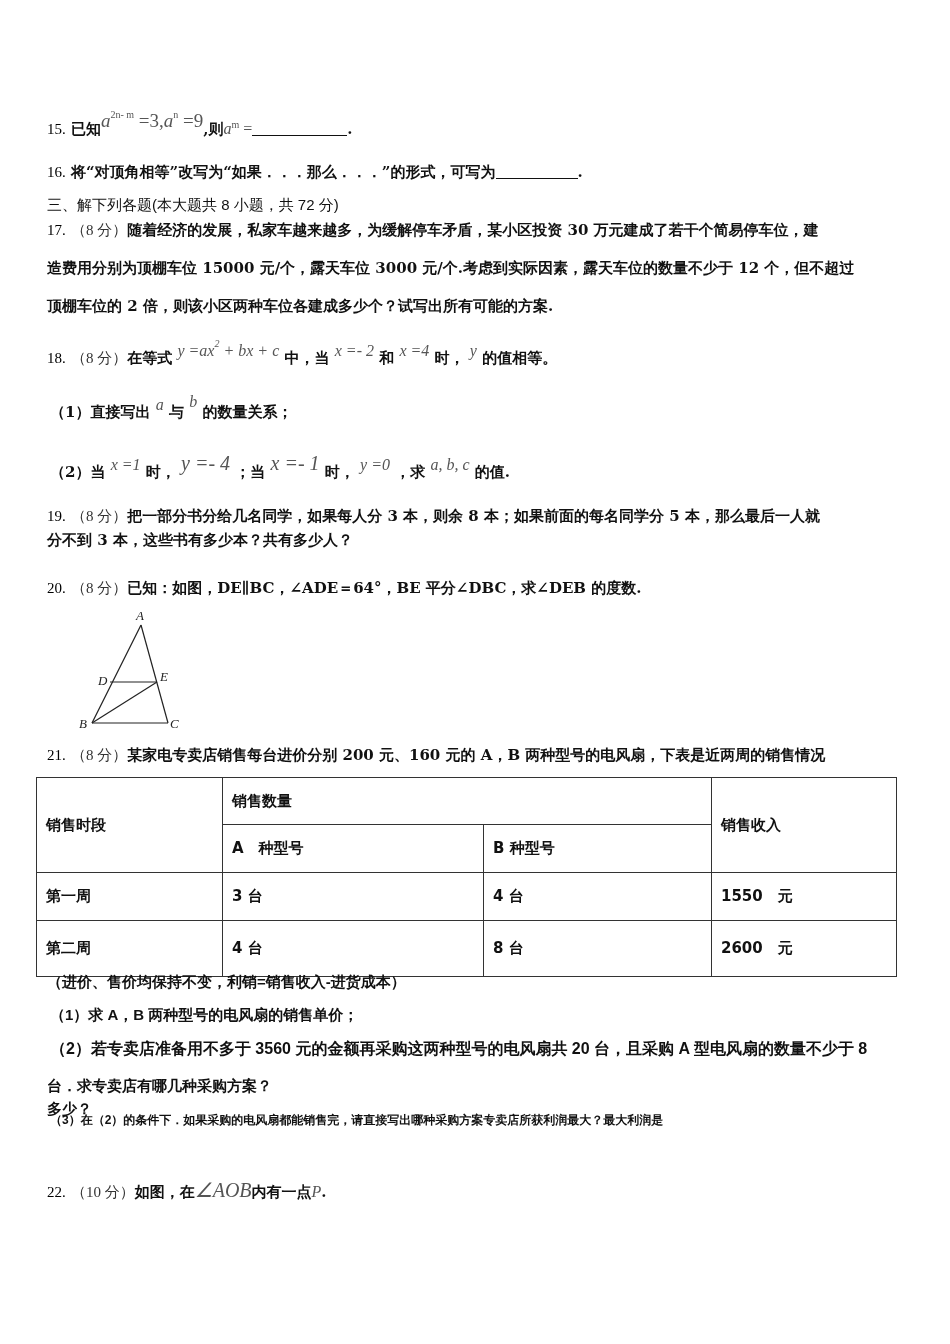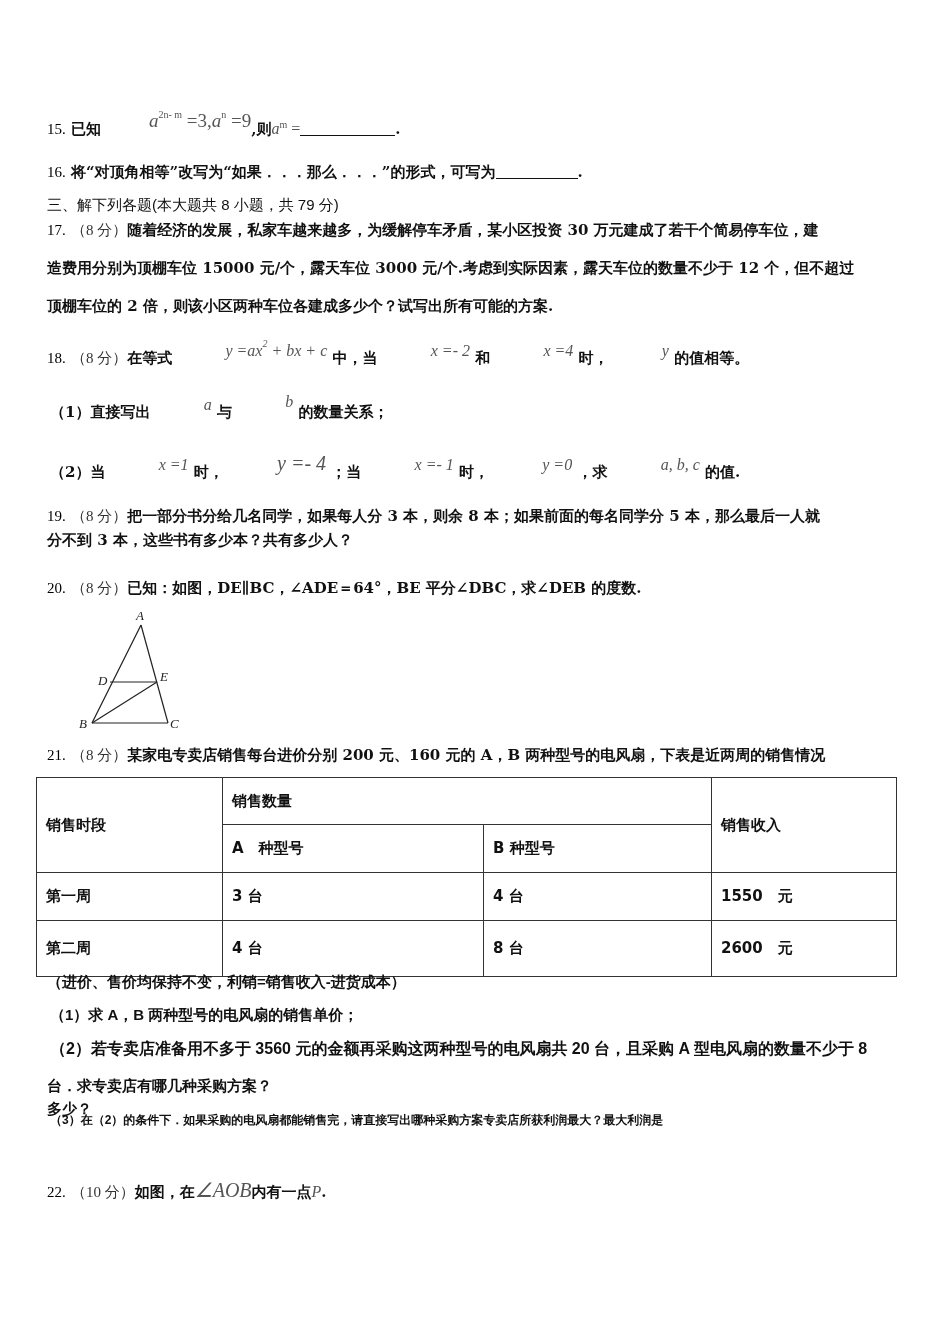--- a/index.html
+++ b/index.html
@@ -5,40 +5,40 @@
     html, body { margin: 0; padding: 0; background: #ffffff; }
     body { width: 950px; height: 1344px; position: relative; overflow: hidden;
            font-family: "DejaVu Serif", "Liberation Serif", serif; color: #111; }
     .line { position: absolute; left: 47px; font-size: 15px; line-height: 20px; white-space: nowrap; }
     .b { font-weight: bold; }
     .num { font-family: "Liberation Serif", serif; font-weight: normal; color: #000000; }
     .pts { font-family: "Liberation Serif", serif; font-weight: normal; color: #333; }
     .math { font-family: "Liberation Serif", serif; font-style: italic; color: #555; font-weight: normal; }
     .math-up { font-family: "Liberation Serif", serif; color: #555; font-weight: normal; }
     .sup { font-size: 10px; vertical-align: 9px; }
-    .raised { position: relative; top: -7px; margin-left: 48px; }
+    .raised { position: relative; top: -7px; }
     .blank { display: inline-block; border-bottom: 1.4px solid #111; height: 14px; vertical-align: -2px; }
     .tbl { position: absolute; left: 36px; top: 777px; border-collapse: collapse; font-size: 15px; }
     .tbl td { border: 1.5px solid #333; padding: 0 9px; vertical-align: middle; font-weight: bold; font-family: "DejaVu Sans", sans-serif; }
     .tri { position: absolute; left: 75px; top: 605px; }
   </style>
 </head>
 <body>
 
 <div class="line b" style="top:112px;">
   <span class="num">15.</span>
   <span>已知</span><span class="math-up raised" style="font-size:19px;"><i>a</i><span class="sup">2n- m</span><span> =3,</span><i>a</i><span class="sup">n</span><span> =9</span></span><span>,则</span><span class="math-up" style="font-size:16px;"><i>a</i><span class="sup" style="vertical-align:6px;">m</span><span> =</span></span><span class="blank" style="width:95px;"></span><span>.</span>
 </div>
 
 <div class="line b" style="top:162px;">
   <span class="num">16.</span>
   <span>将“对顶角相等”改写为“如果．．．那么．．．”的形式，可写为</span><span class="blank" style="width:82px;"></span><span>.</span>
 </div>
 
-<div class="line" style="top:195px; font-family:'Liberation Sans', sans-serif;">三、解下列各题(本大题共 8 小题，共 79 分)</div>
+<div class="line" style="top:195px; font-family:'Liberation Sans', sans-serif;">三、解下列各题(本大题共 8 小题，共 72 分)</div>
 
 <div class="line b" style="top:220px;">
   <span class="num">17.</span>
   <span class="pts">（8 分）</span><span>随着经济的发展，私家车越来越多，为缓解停车矛盾，某小区投资 30 万元建成了若干个简易停车位，建</span>
 </div>
 <div class="line b" style="top:258px;">造费用分别为顶棚车位 15000 元/个，露天车位 3000 元/个.考虑到实际因素，露天车位的数量不少于 12 个，但不超过</div>
 <div class="line b" style="top:296px;">顶棚车位的 2 倍，则该小区两种车位各建成多少个？试写出所有可能的方案.</div>
 
 <div class="line b" style="top:341px;">
   <span class="num">18.</span>
@@ -58,21 +58,21 @@
   <span>与</span>
   <span class="math raised" style="font-size:16px;top:-10px;">b</span>
   <span>的数量关系；</span>
 </div>
 <div class="line b" style="top:460px; left:50px;">
   <span>（2）当</span>
   <span class="math raised" style="font-size:16px;">x =1</span>
   <span>时，</span>
   <span class="math raised" style="font-size:20px;">y =- 4</span>
   <span>；当</span>
-  <span class="math raised" style="font-size:16px;">x =- 1</span>
+  <span class="math raised" style="font-size:20px;">x =- 1</span>
   <span>时，</span>
   <span class="math raised" style="font-size:16px;">y =0</span>
   <span>，求</span>
   <span class="math raised" style="font-size:16px;">a,  b,  c</span>
   <span>的值.</span>
 </div>
 
 <div class="line b" style="top:506px;">
   <span class="num">19.</span>
   <span class="pts">（8 分）</span><span>把一部分书分给几名同学，如果每人分 3 本，则余 8 本；如果前面的每名同学分 5 本，那么最后一人就</span>

